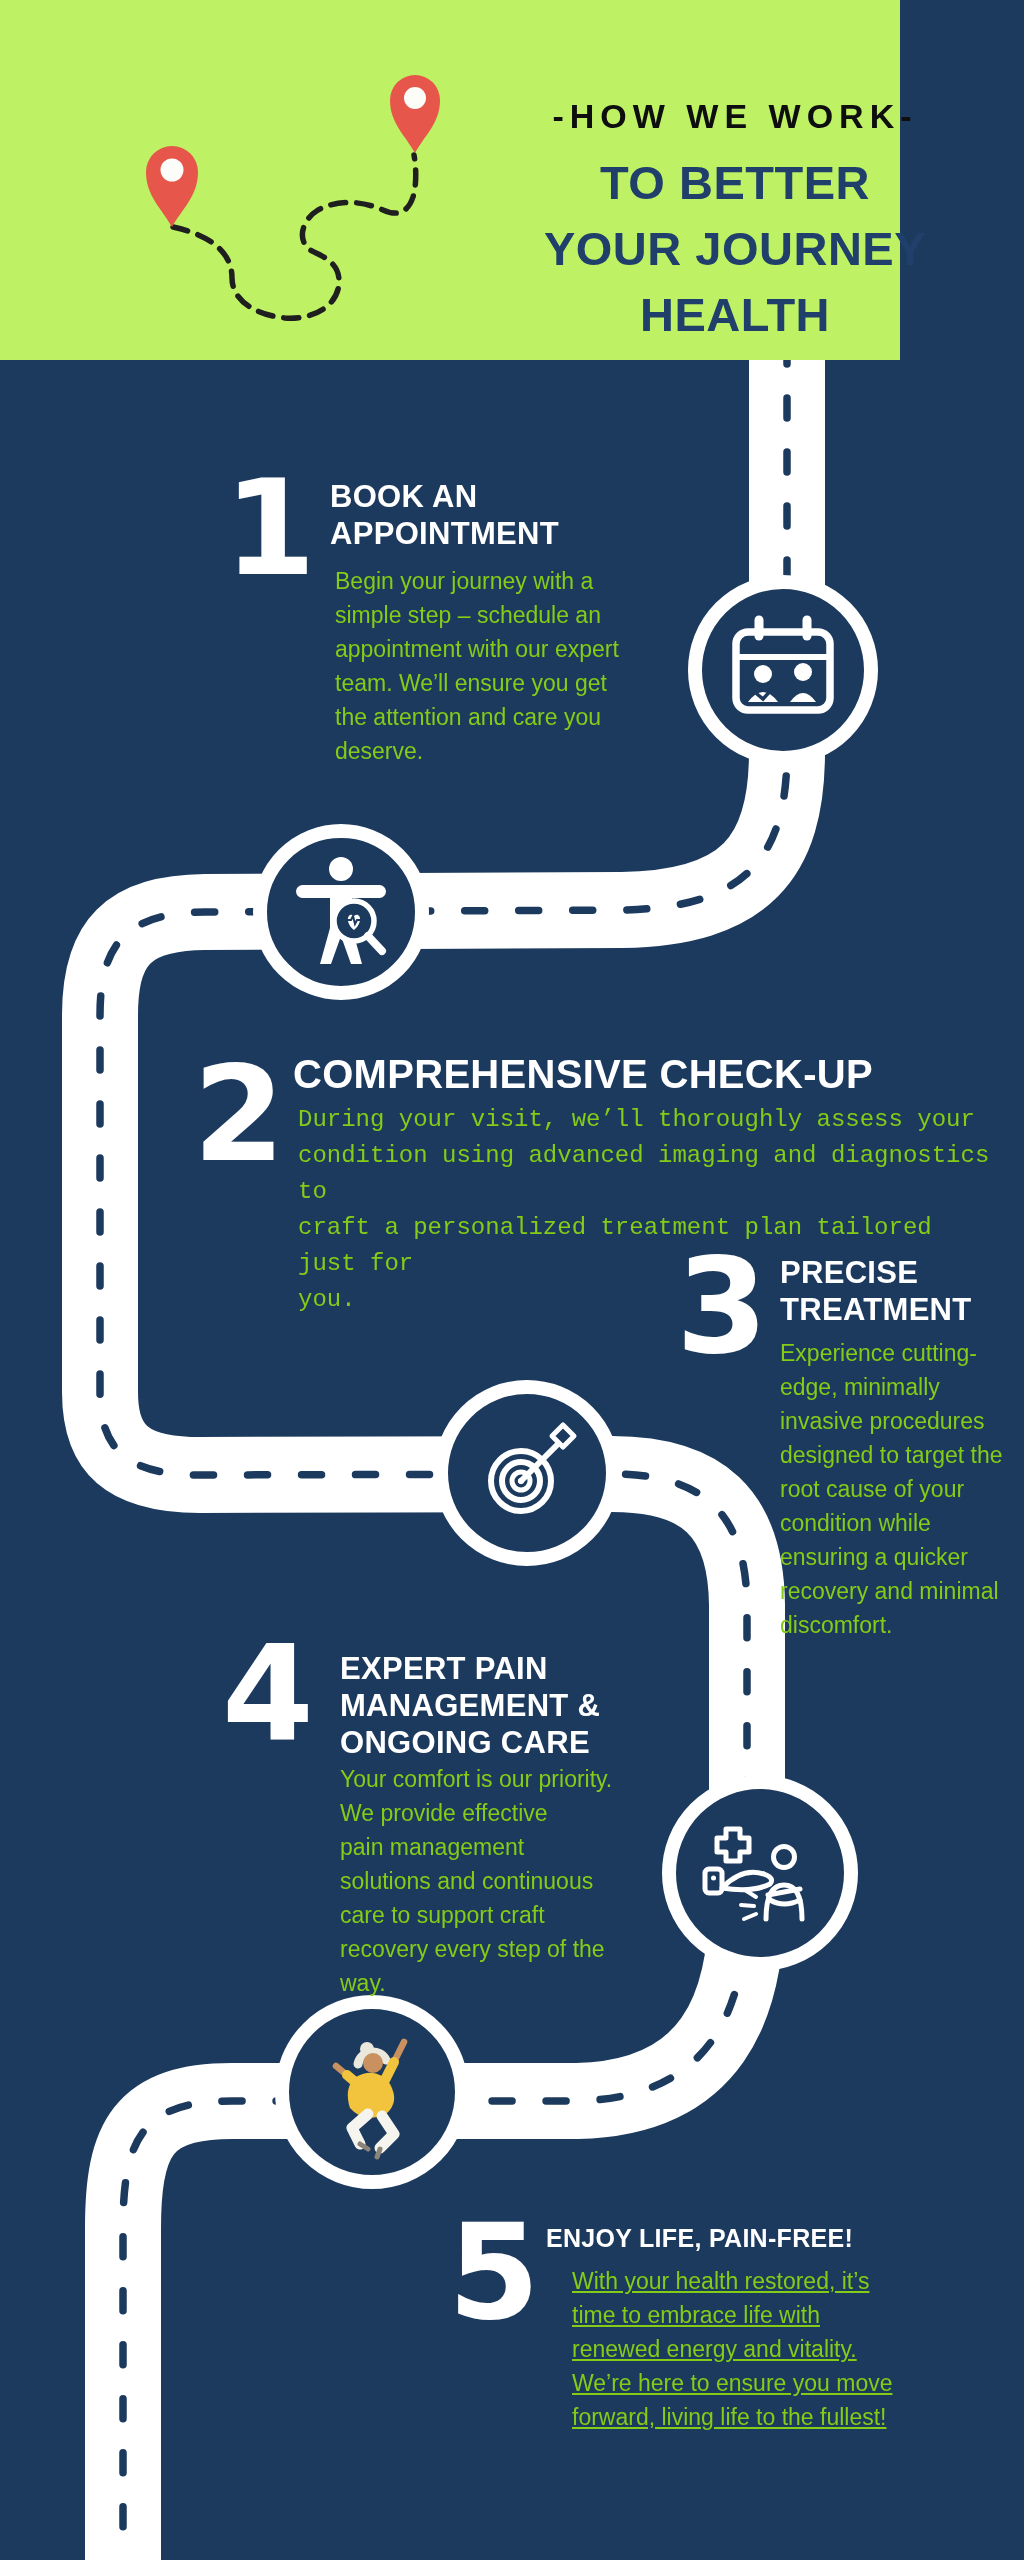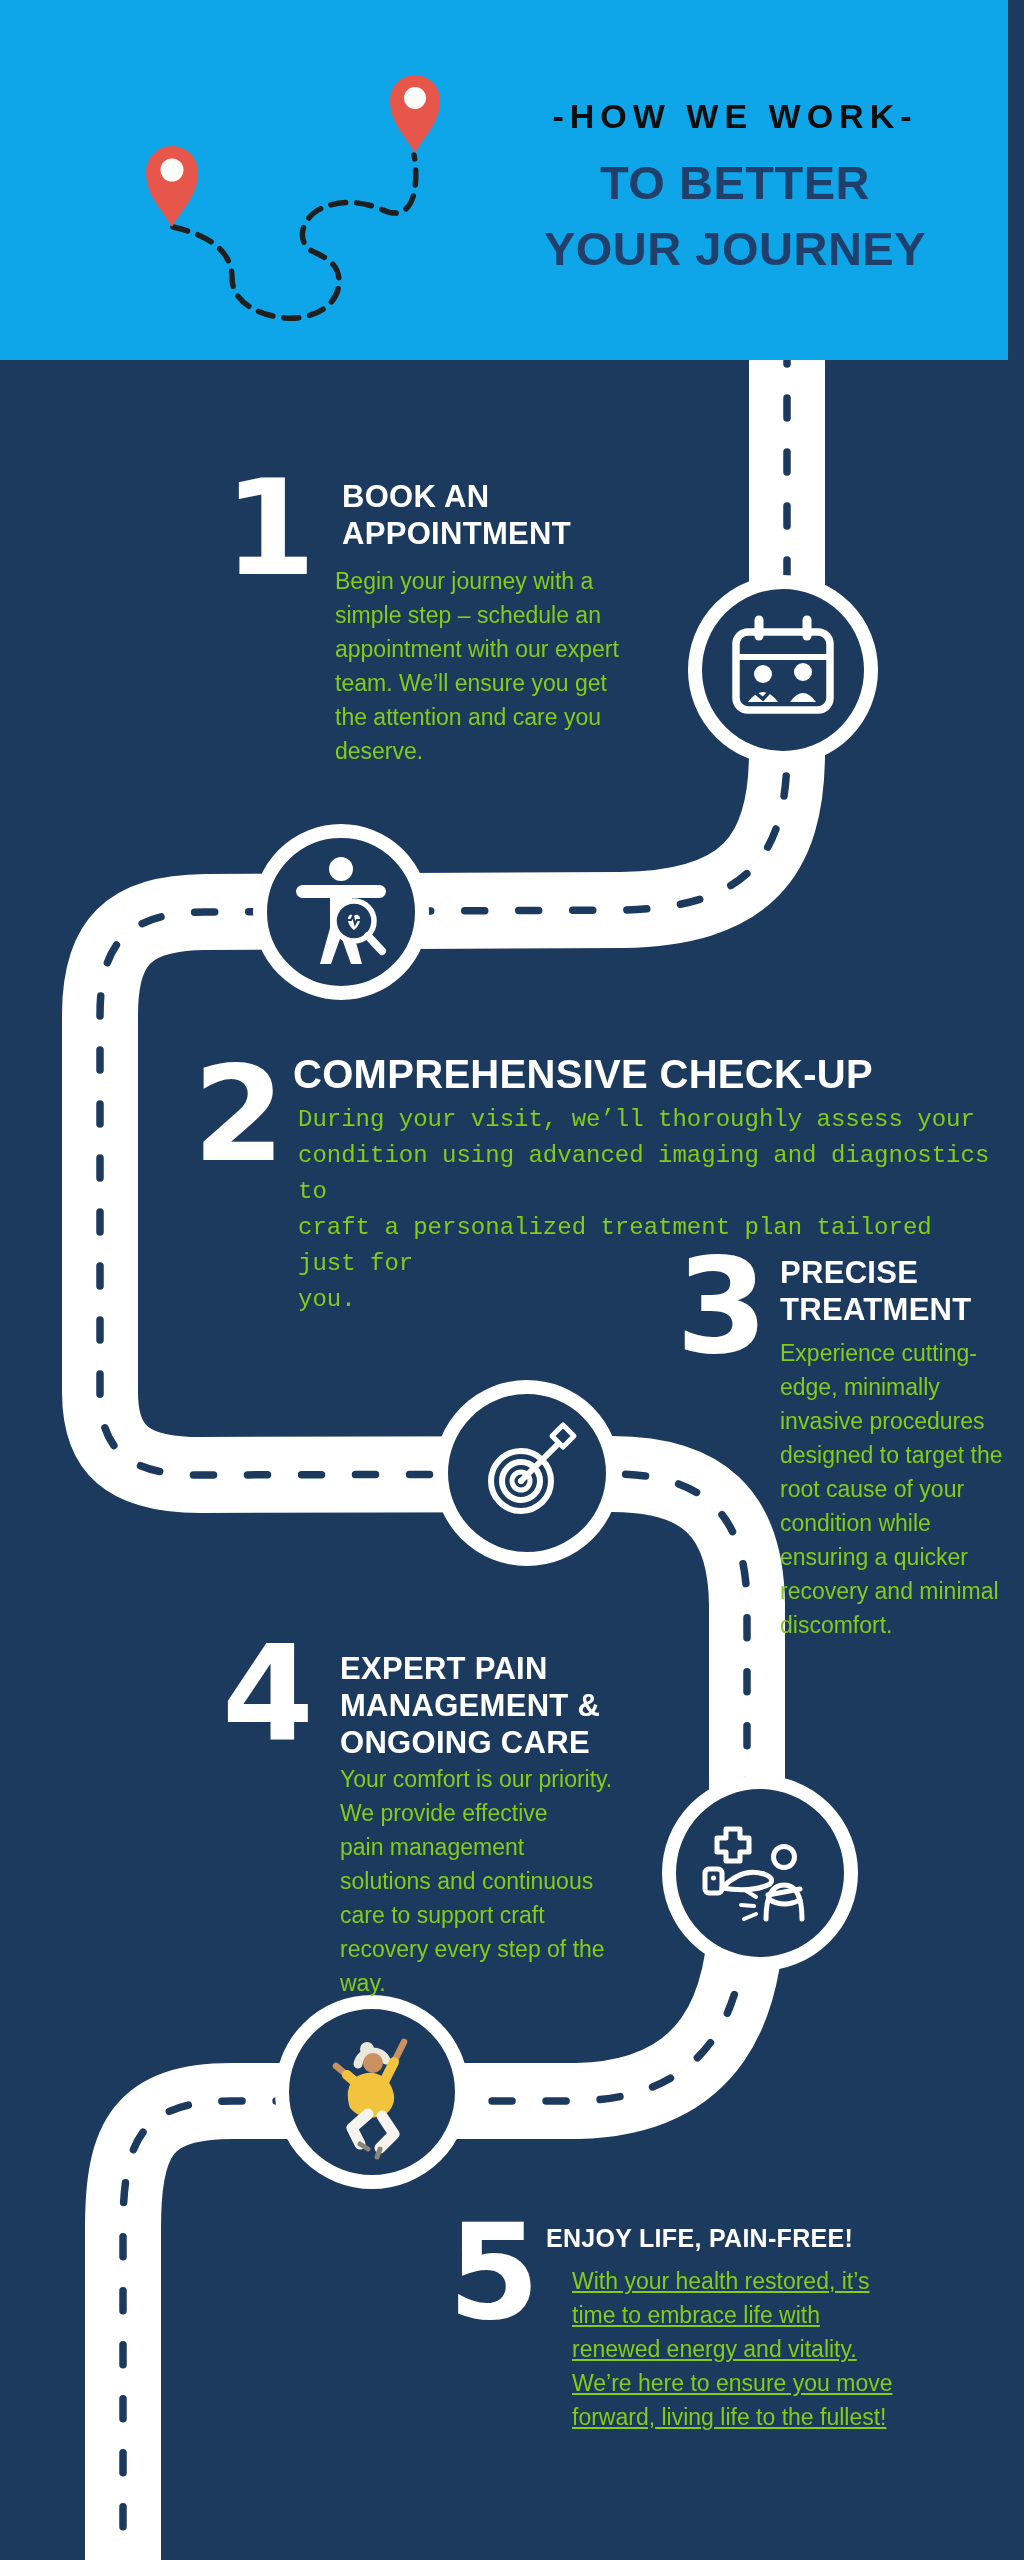--- a/index.html
+++ b/index.html
@@ -2,21 +2,21 @@
 <html><head>
 <meta charset="utf-8">
 <style>
   html,body{margin:0;padding:0;background:#0e2238;}
   .canvas{
     position:relative;width:1024px;height:2560px;margin:0 auto;
     background:#1c3a5e;overflow:hidden;
     font-family:"Liberation Sans",sans-serif;
   }
   
-  .header{position:absolute;left:0;top:0;width:1008px;height:360px;background:#0ea5e9;}
+  .header{position:absolute;left:0;top:0;width:900px;height:360px;background:#bef264;}
   .pins-art{position:absolute;left:78px;top:44px;width:420px;height:305px;}
   .title-block{position:absolute;left:480px;top:96px;width:510px;text-align:center;}
   .eyebrow{
     font-size:34px;font-weight:700;color:#0e0e0e;letter-spacing:6px;line-height:40px;
   }
   .main-title{
     margin-top:14px;font-size:47px;font-weight:700;color:#20406b;line-height:66px;
     letter-spacing:.5px;
   }
   
@@ -26,21 +26,21 @@
   }
   .step-title{
     position:absolute;color:#ffffff;font-weight:700;font-size:31px;line-height:37px;
     white-space:pre-line;letter-spacing:.3px;
   }
   .step-body{
     position:absolute;color:#84cc16;font-size:23px;line-height:34px;white-space:pre-line;
   }
   
   .n1{left:224px;top:462px;}
-  .t1{left:330px;top:478px;width:360px;margin-left:12px;}
+  .t1{left:330px;top:478px;width:360px;}
   .b1{left:335px;top:564px;width:360px;}
   
   .n2{left:193px;top:1048px;}
   .t2{left:293px;top:1056px;width:620px;font-size:40px;}
   .b2{left:298px;top:1102px;width:700px;font-size:24px;line-height:36px;font-family:Liberation Mono, monospace;}
   
   .n3{left:676px;top:1240px;}
   .t3{left:780px;top:1254px;width:260px;}
   .b3{left:780px;top:1336px;width:260px;}
   
@@ -171,20 +171,21 @@
       <g>
         <path d="M415 153 C405 135 390 123 390 100 A25 25 0 1 1 440 100 C440 123 425 135 415 153 Z" fill="#e6564a"></path>
         <circle cx="415" cy="98" r="11" fill="#fcfcf9"></circle>
       </g>
     </svg>
     <div class="title-block">
       <div class="eyebrow">-HOW WE WORK-</div>
       <div class="main-title">
         <div>TO BETTER</div>
         <div>YOUR JOURNEY</div>
+        <div>HEALTH</div>
       </div>
     </div>
   </div>
 
   <div class="step-number n1">1</div>
   <div class="step-title  t1">BOOK AN
 APPOINTMENT</div>
   <div class="step-body   b1">Begin your journey with a
 simple step – schedule an
 appointment with our expert

